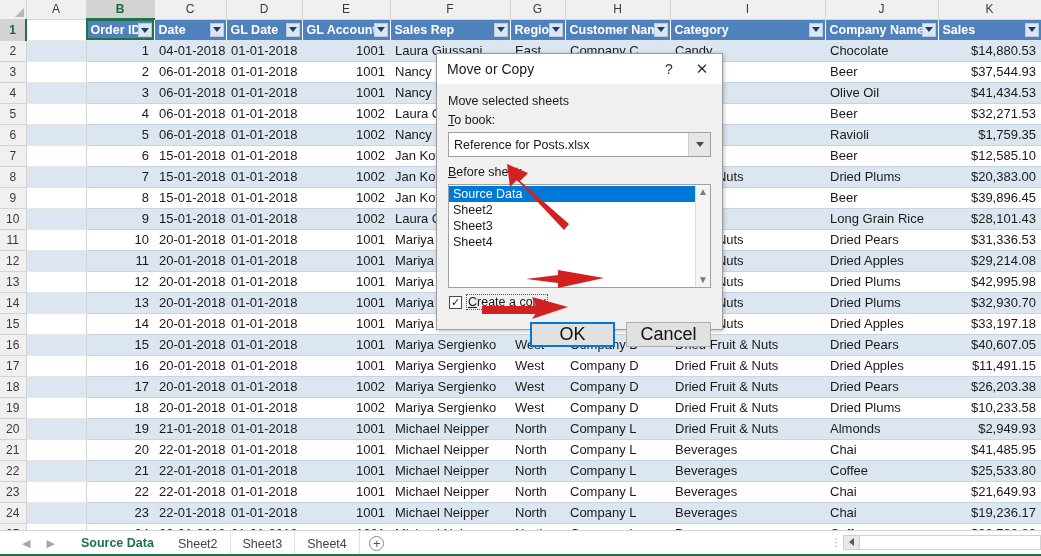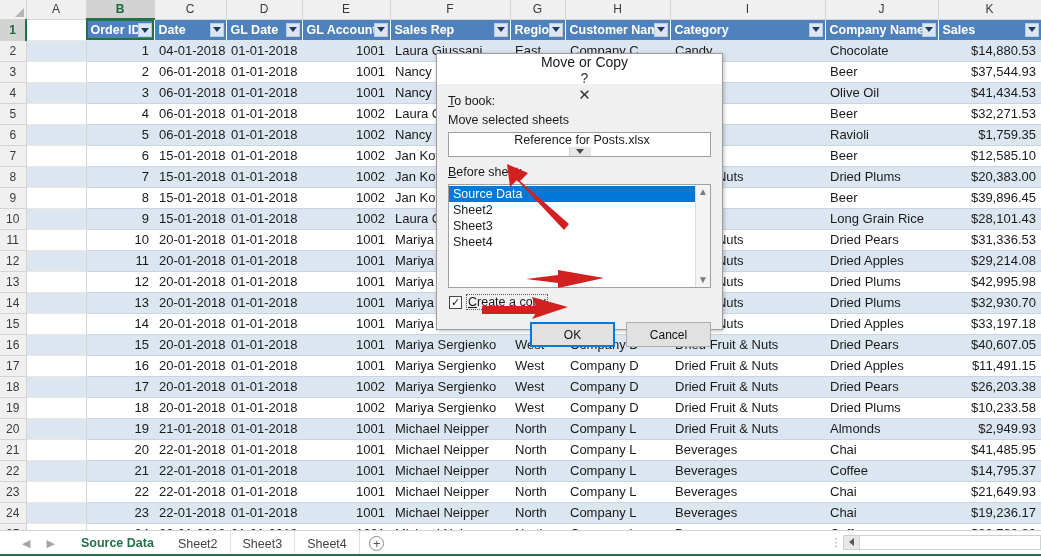--- a/index.html
+++ b/index.html
@@ -146,31 +146,31 @@
   
   .dialog {
     position: absolute; left: 436px; top: 53px; width: 287px; height: 277px;
     background: #f0f0f0;
     border: 1px solid #9d9d9d;
     box-shadow: 1px 1px 4px rgba(0,0,0,.25);
     font-size: 12.5px; color: #1a1a1a;
   }
   .dlg-title {
     height: 30px; background: #ffffff;
-    display: flex; align-items: center; padding: 0 0 0 10px; flex-direction: column;
+    display: flex; align-items: center; padding: 0 0 0 10px;
   }
   .dlg-title .t { font-size: 14px; color: #1a1a1a; flex: 1; }
   .dlg-title .q { width: 26px; text-align: center; font-size: 14px; color: #333; }
   .dlg-title .x { width: 40px; text-align: center; font-size: 15px; color: #333; }
   .dlg-body { padding: 8px 11px 0 11px; }
   .dlg-lbl { margin: 2px 0 5px 0; font-size: 12.5px; }
   .u { text-decoration: underline; }
   .combo {
     height: 25px; background: #fff; border: 1px solid #a0a0a0;
-    display: flex; align-items: center; margin-bottom: 8px; flex-direction: column;
+    display: flex; align-items: center; margin-bottom: 8px;
   }
   .combo .val { flex: 1; padding-left: 5px; font-size: 12.5px; }
   .combo .arrow {
     width: 22px; height: 23px; background: #e6e6e6; border-left: 1px solid #cfcfcf;
     display: flex; align-items: center; justify-content: center;
   }
   .combo .arrow i {
     width: 0; height: 0; border-left: 4px solid transparent; border-right: 4px solid transparent;
     border-top: 5px solid #4a4a4a;
   }
@@ -190,21 +190,21 @@
   .chkrow { display: flex; align-items: center; gap: 5px; margin: 0 0 13px 1px; }
   .chk {
     width: 13px; height: 13px; background: #fff; border: 1px solid #4a4a4a;
     display: flex; align-items: center; justify-content: center;
     font-size: 11px; line-height: 1; color: #111;
   }
   .chklbl { font-size: 12.5px; outline: 1px dotted #555; padding: 0 1px; }
   .btnrow { display: flex; justify-content: flex-end; gap: 11px; padding: 0 11px 0 0; }
   .btn {
     width: 85px; height: 25px; background: #e1e1e1; border: 1px solid #adadad;
-    display: flex; align-items: center; justify-content: center; font-size: 12px; color: #111;
+    display: flex; align-items: center; justify-content: center; font-size: 18px; color: #111;
   }
   .btn.default { border: 2px solid #0078d7; }
 
   
   .anno { position: absolute; pointer-events: none; }
 </style>
 </head>
 <body>
 
 <div id="app">
@@ -561,21 +561,21 @@
             <td class="colA"></td>
             <td class="d num">21</td>
             <td class="d">22-01-2018</td>
             <td class="d">01-01-2018</td>
             <td class="d num">1001</td>
             <td class="d">Michael Neipper</td>
             <td class="d">North</td>
             <td class="d">Company L</td>
             <td class="d">Beverages</td>
             <td class="d">Coffee</td>
-            <td class="d num">$14,795.37</td>
+            <td class="d num">$25,533.80</td>
           </tr>
           <tr class="plain">
             <td class="rownum">23</td>
             <td class="colA"></td>
             <td class="d num">22</td>
             <td class="d">22-01-2018</td>
             <td class="d">01-01-2018</td>
             <td class="d num">1001</td>
             <td class="d">Michael Neipper</td>
             <td class="d">North</td>
@@ -616,22 +616,22 @@
     </table>
   </div>
 
   <div class="dialog">
     <div class="dlg-title">
       <div class="t">Move or Copy</div>
       <div class="q">?</div>
       <div class="x">✕</div>
     </div>
     <div class="dlg-body">
+      <div class="dlg-lbl">Move selected sheets</div>
       <div class="dlg-lbl"><span class="u">T</span><span id="tbrest">o book:</span></div>
-      <div class="dlg-lbl">Move selected sheets</div>
       <div class="combo">
         <div class="val">Reference for Posts.xlsx</div>
         <div class="arrow">
             <i></i>
           </div>
       </div>
       <div class="dlg-lbl"><span class="u">B</span><span id="bsrest">efore sheet:</span></div>
       <div class="listbox">
         <div class="lb-items" id="lb-items">
             <div class="lb-item sel">Source Data</div>

